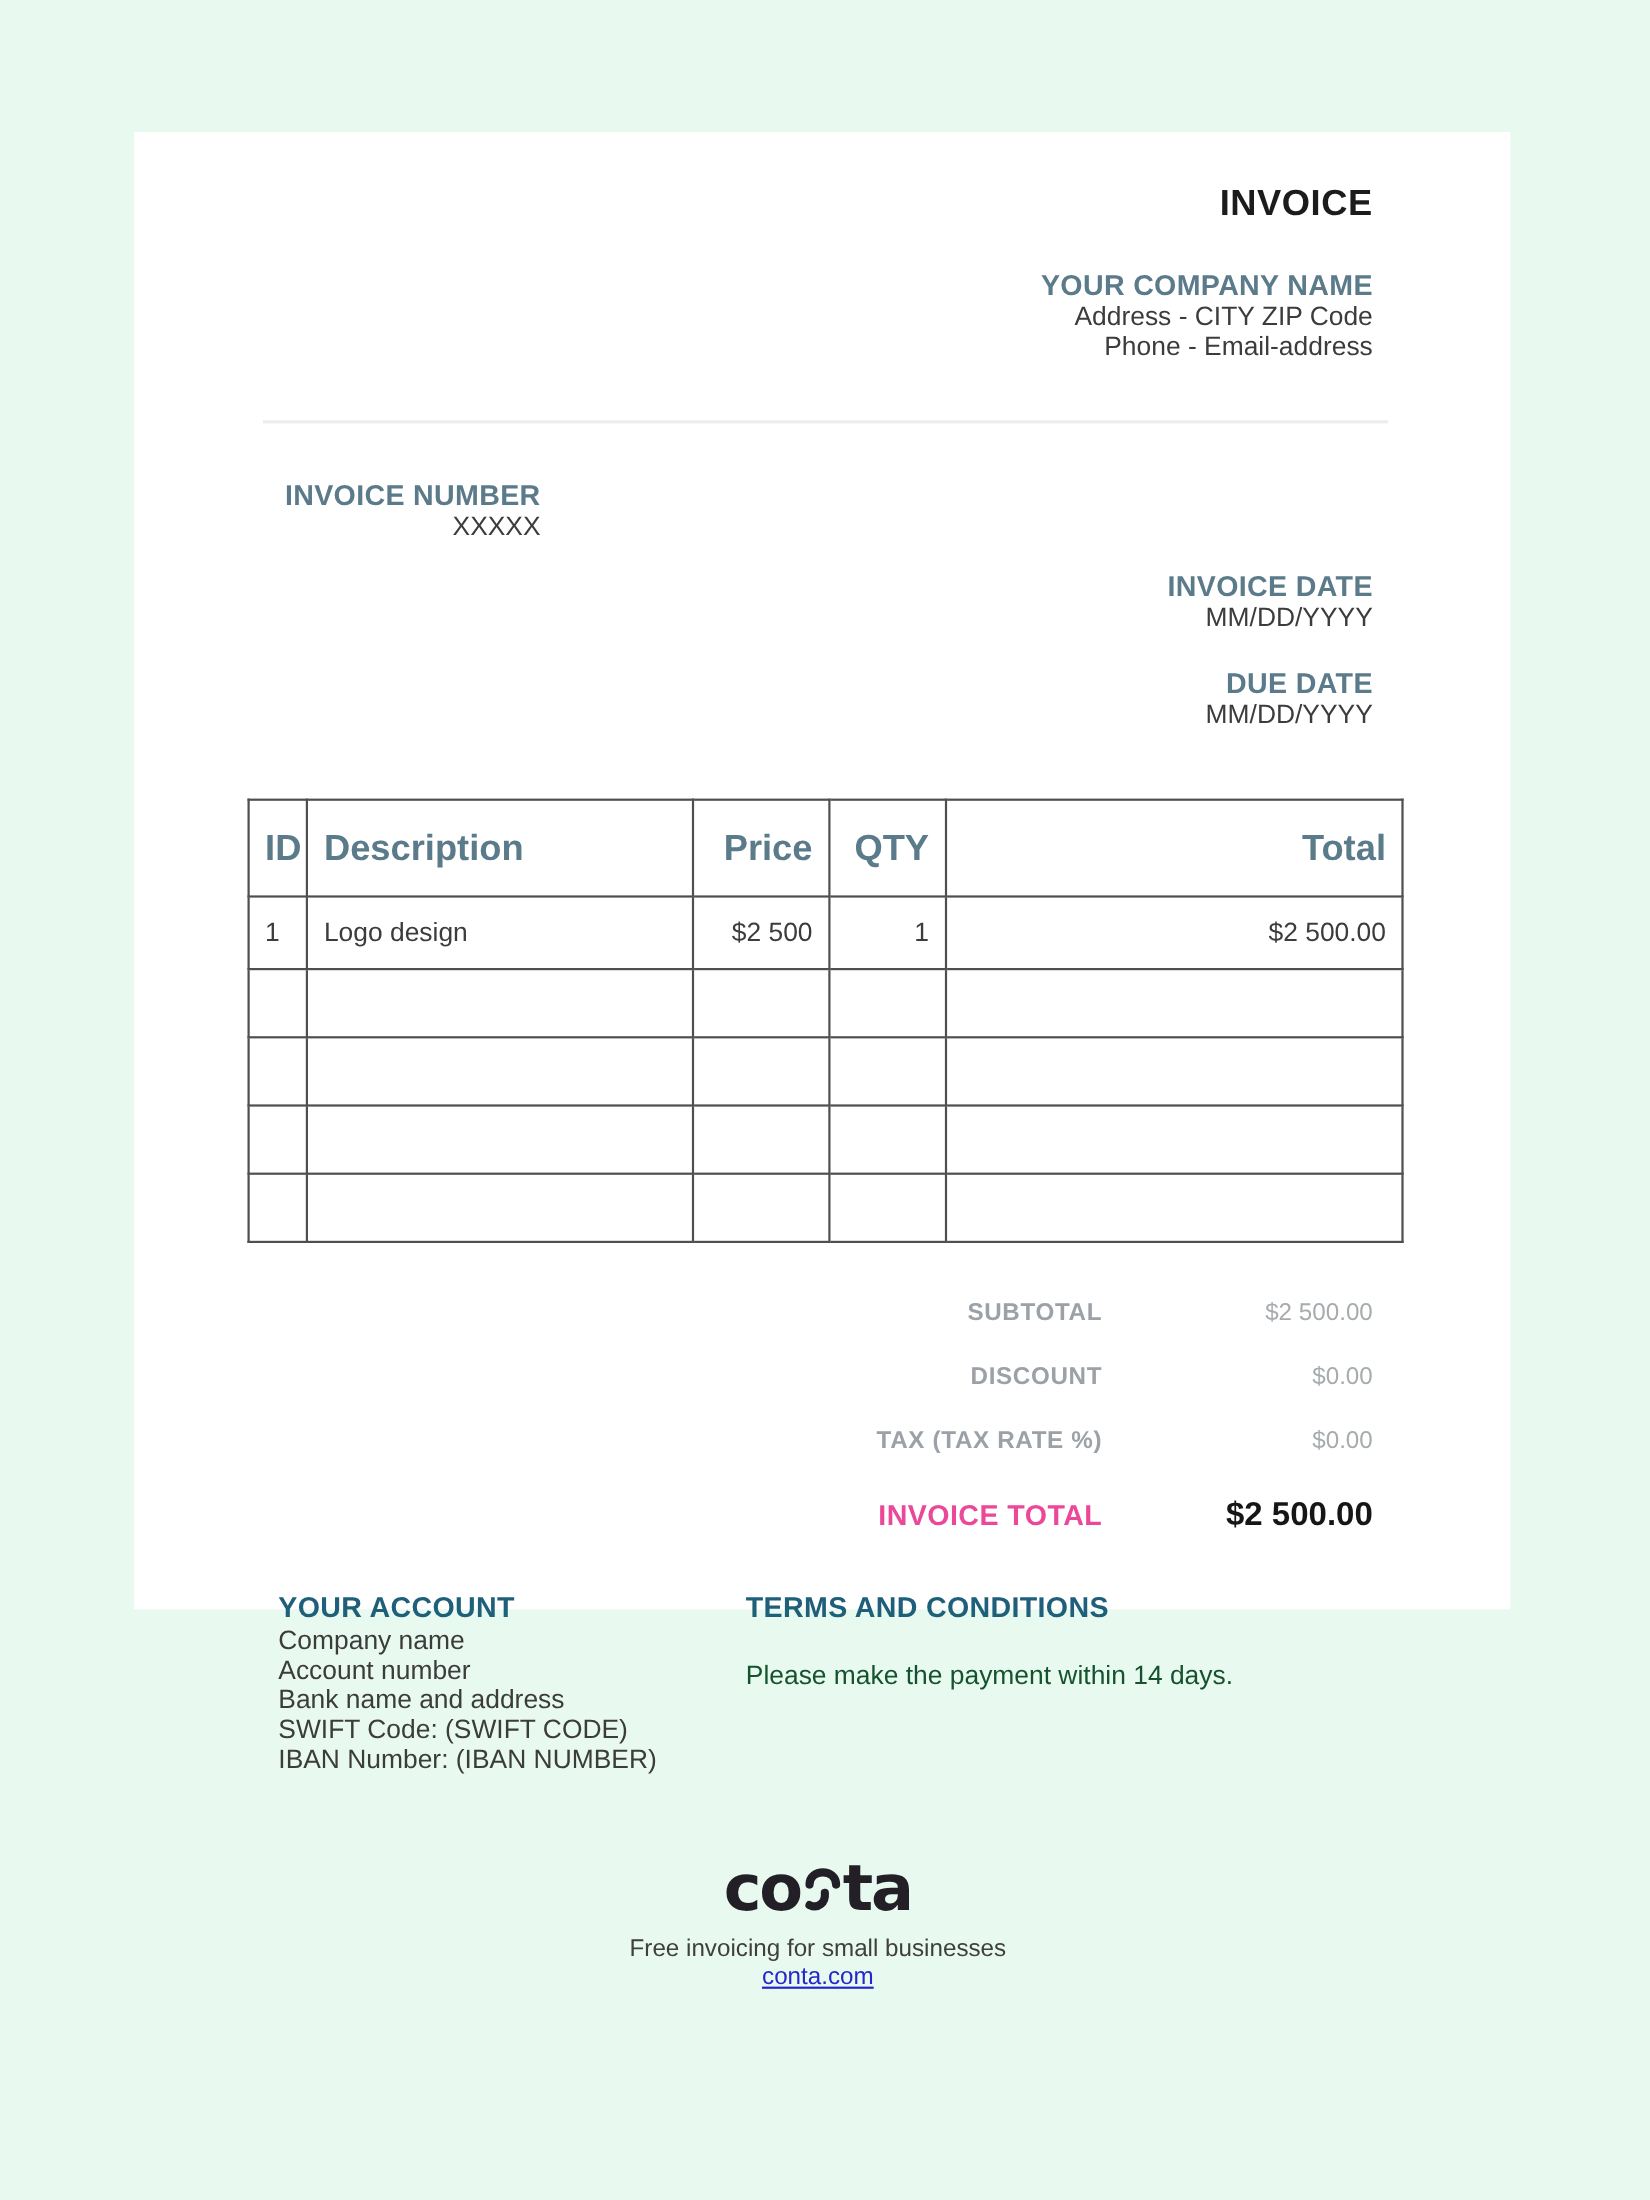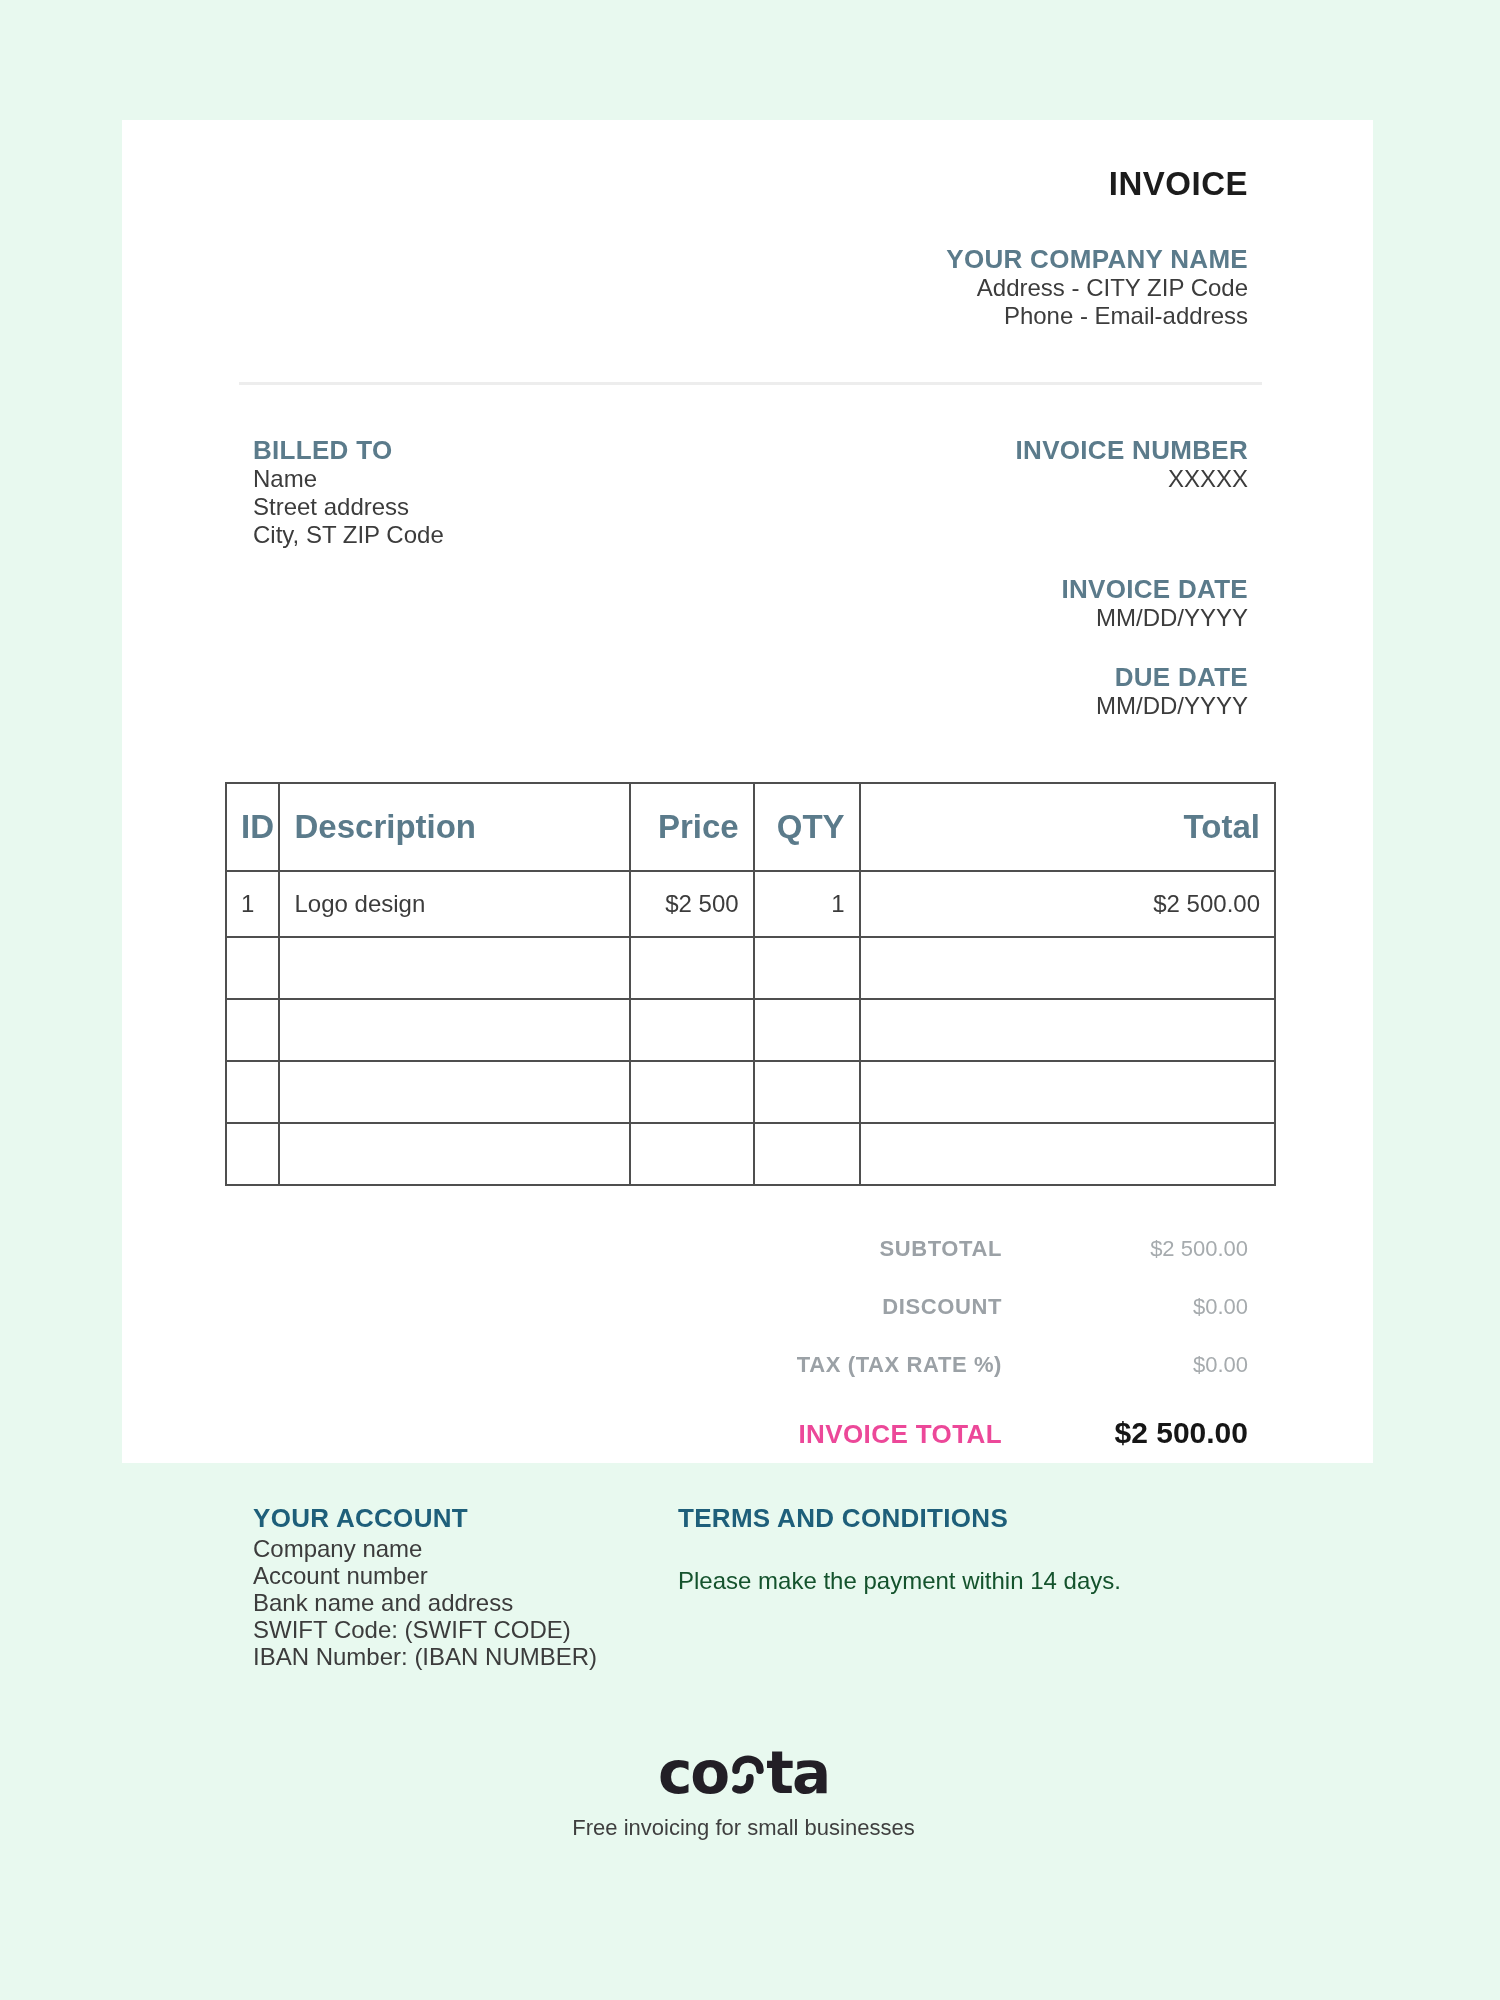--- a/index.html
+++ b/index.html
@@ -156,26 +156,20 @@
 
     <div class="company-block inset-r">
       <div class="company-name">YOUR COMPANY NAME</div>
       <div class="body-line">Address - CITY ZIP Code</div>
       <div class="body-line">Phone - Email-address</div>
     </div>
 
     <div class="divider"></div>
 
     <div class="meta-row">
-      <div class="inset-l">
-        <div class="sec-h">BILLED TO</div>
-        <div class="body-line">Name</div>
-        <div class="body-line">Street address</div>
-        <div class="body-line">City, ST ZIP Code</div>
-      </div>
       <div class="right-block inset-r">
         <div class="sec-h">INVOICE NUMBER</div>
         <div class="body-line">XXXXX</div>
       </div>
     </div>
 
     <div class="date-block first inset-r">
       <div class="sec-h">INVOICE DATE</div>
       <div class="body-line">MM/DD/YYYY</div>
     </div>
@@ -282,16 +276,19 @@
         <span>co</span>
         <span class="swirl">
           <svg width="38" height="52" viewBox="0 0 40 56" fill="none">
             <path d="M 7 24 C 7 8, 33 8, 33 24" stroke="#221f26" stroke-width="8" stroke-linecap="round" fill="none"></path>
             <path d="M 22 32 C 23 42, 15 48, 7 44" stroke="#221f26" stroke-width="8" stroke-linecap="round" fill="none"></path>
           </svg>
         </span>
         <span>ta</span>
       </div>
       <div class="tagline">Free invoicing for small businesses</div>
+      <div class="footer-link-row">
+        <a href="#" class="footer-link">conta.com</a>
+      </div>
     </div>
 
   </div>
 </div>
 
 </body></html>

